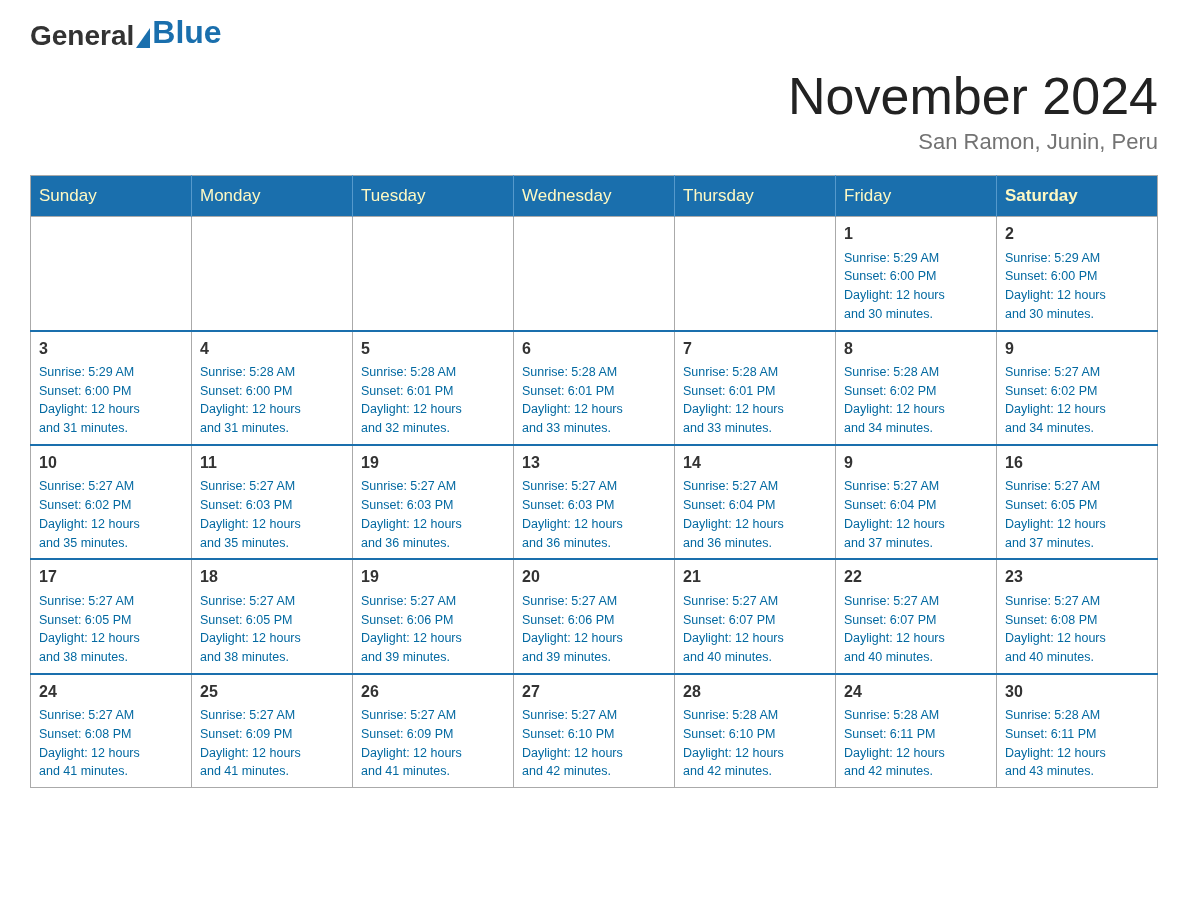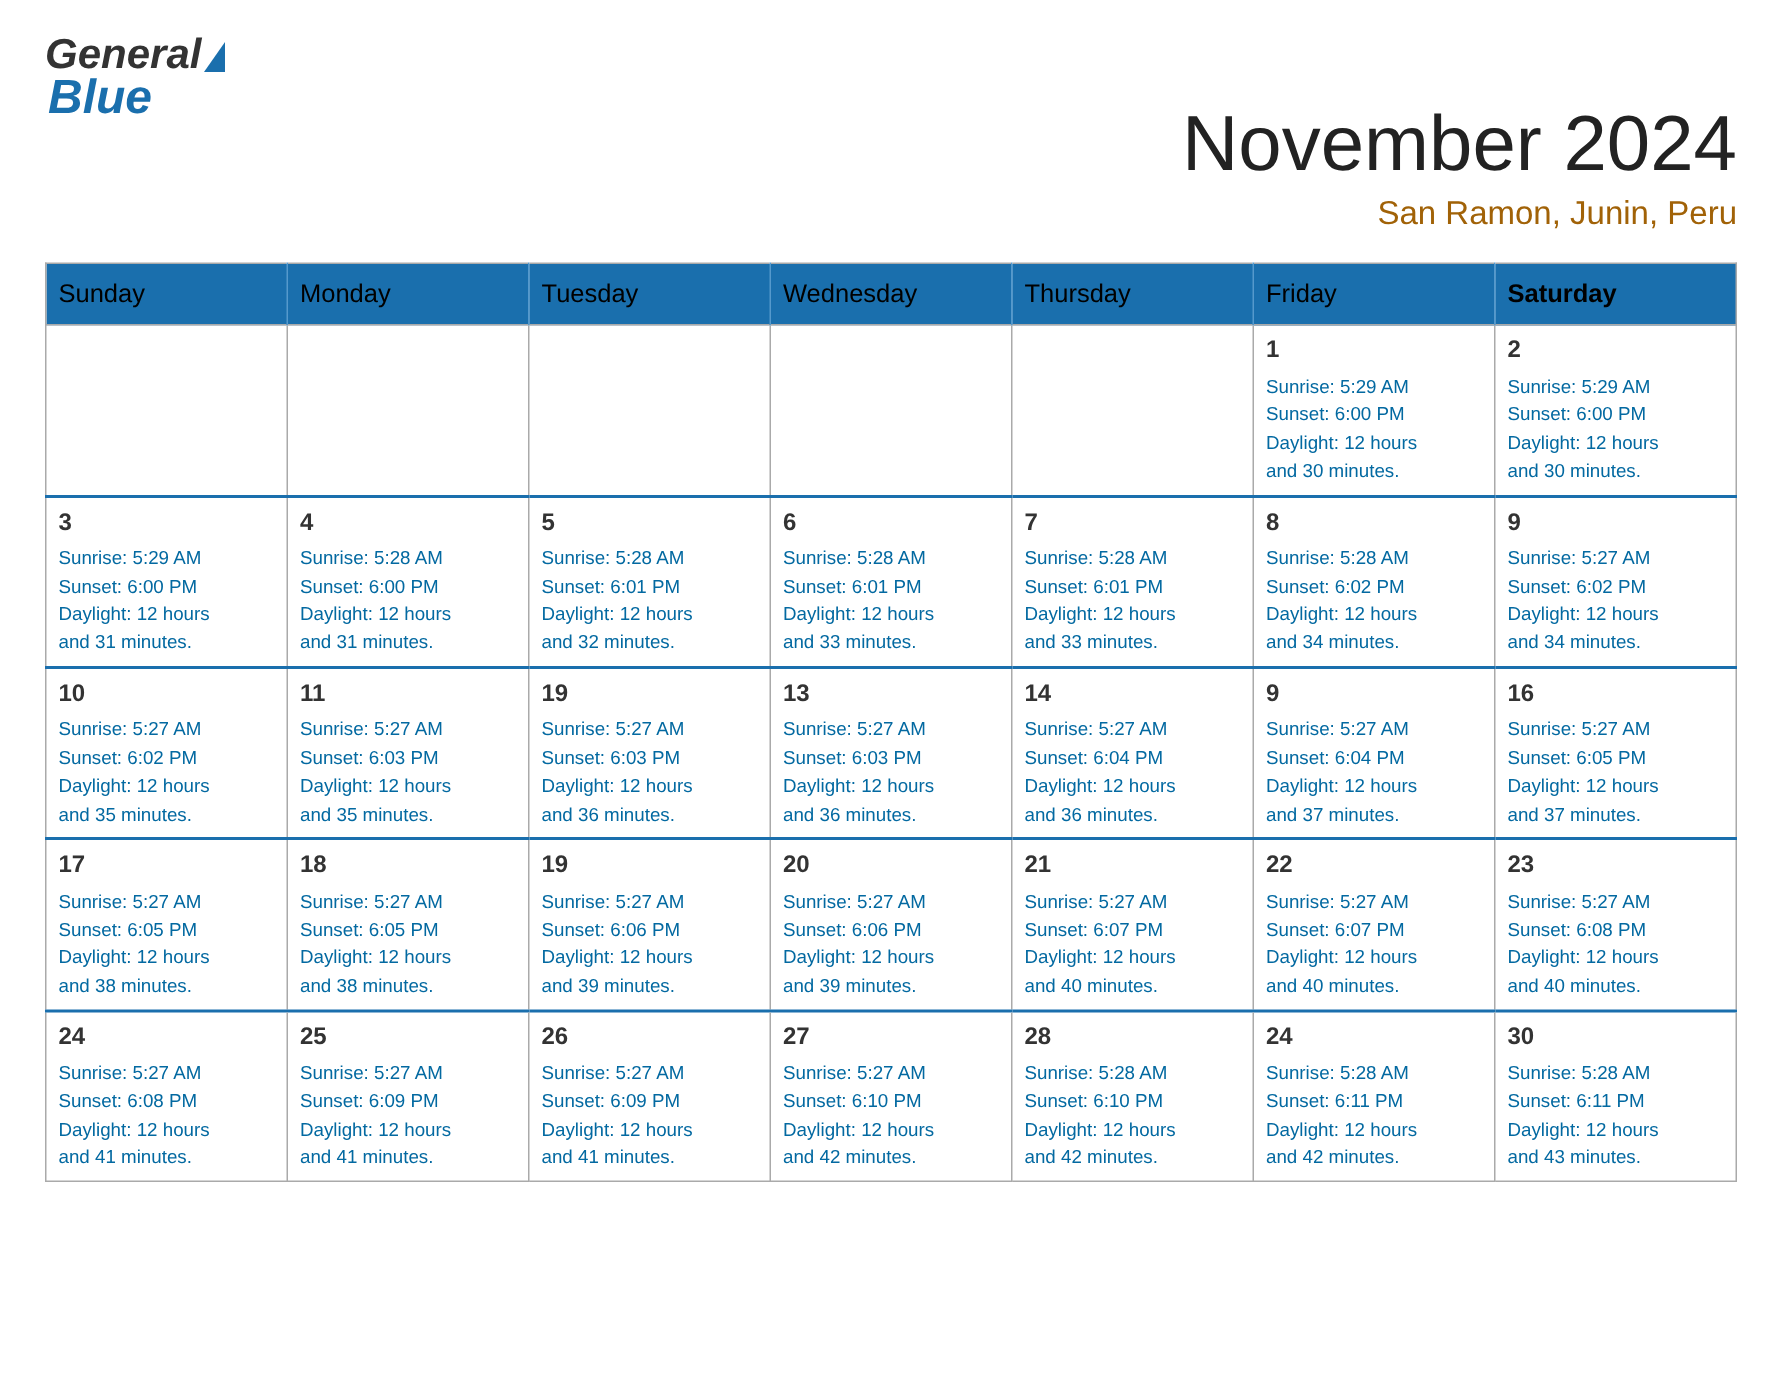--- a/index.html
+++ b/index.html
@@ -12,23 +12,22 @@
       padding: 20px 30px;
     }
     .header {
       display: flex;
       justify-content: space-between;
       align-items: flex-start;
       margin-bottom: 20px;
     }
     .logo {
       display: flex;
-      flex-direction: column;
+      flex-direction: row;
       align-items: flex-start;
-      font-style: italic;
     }
     .logo-text {
       display: flex;
       align-items: center;
     }
     .logo-general {
       font-size: 28px;
       font-weight: bold;
       color: #333;
     }
@@ -52,31 +51,31 @@
     }
     .month-title {
       font-size: 52px;
       font-weight: normal;
       color: #222;
       line-height: 1.1;
       margin-top: 48px;
     }
     .location {
       font-size: 22px;
-      color: #a16207;
+      color: #737373;
       margin-top: 4px;
     }
     .calendar {
       width: 100%;
       border-collapse: collapse;
       border: 1px solid #aaa;
     }
     .calendar th {
       background-color: #1a6fad;
-      color: #000000;
+      color: #fef9c3;
       padding: 10px 8px;
       font-size: 17px;
       font-weight: normal;
       text-align: left;
       border-right: 1px solid #5599cc;
     }
     .calendar th:last-child {
       border-right: none;
       font-weight: bold;
     }

